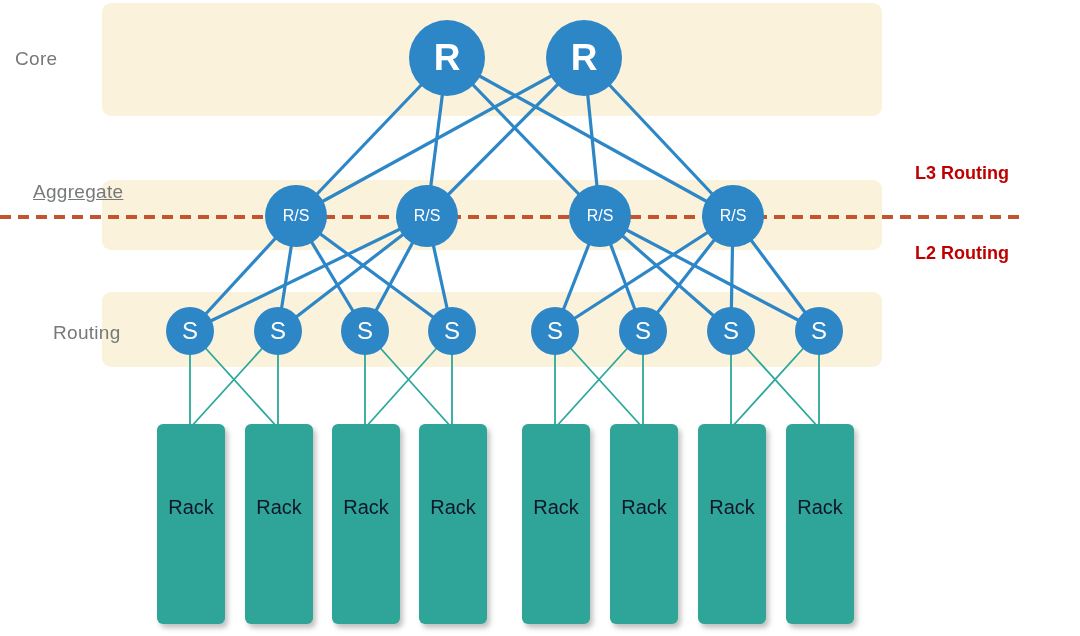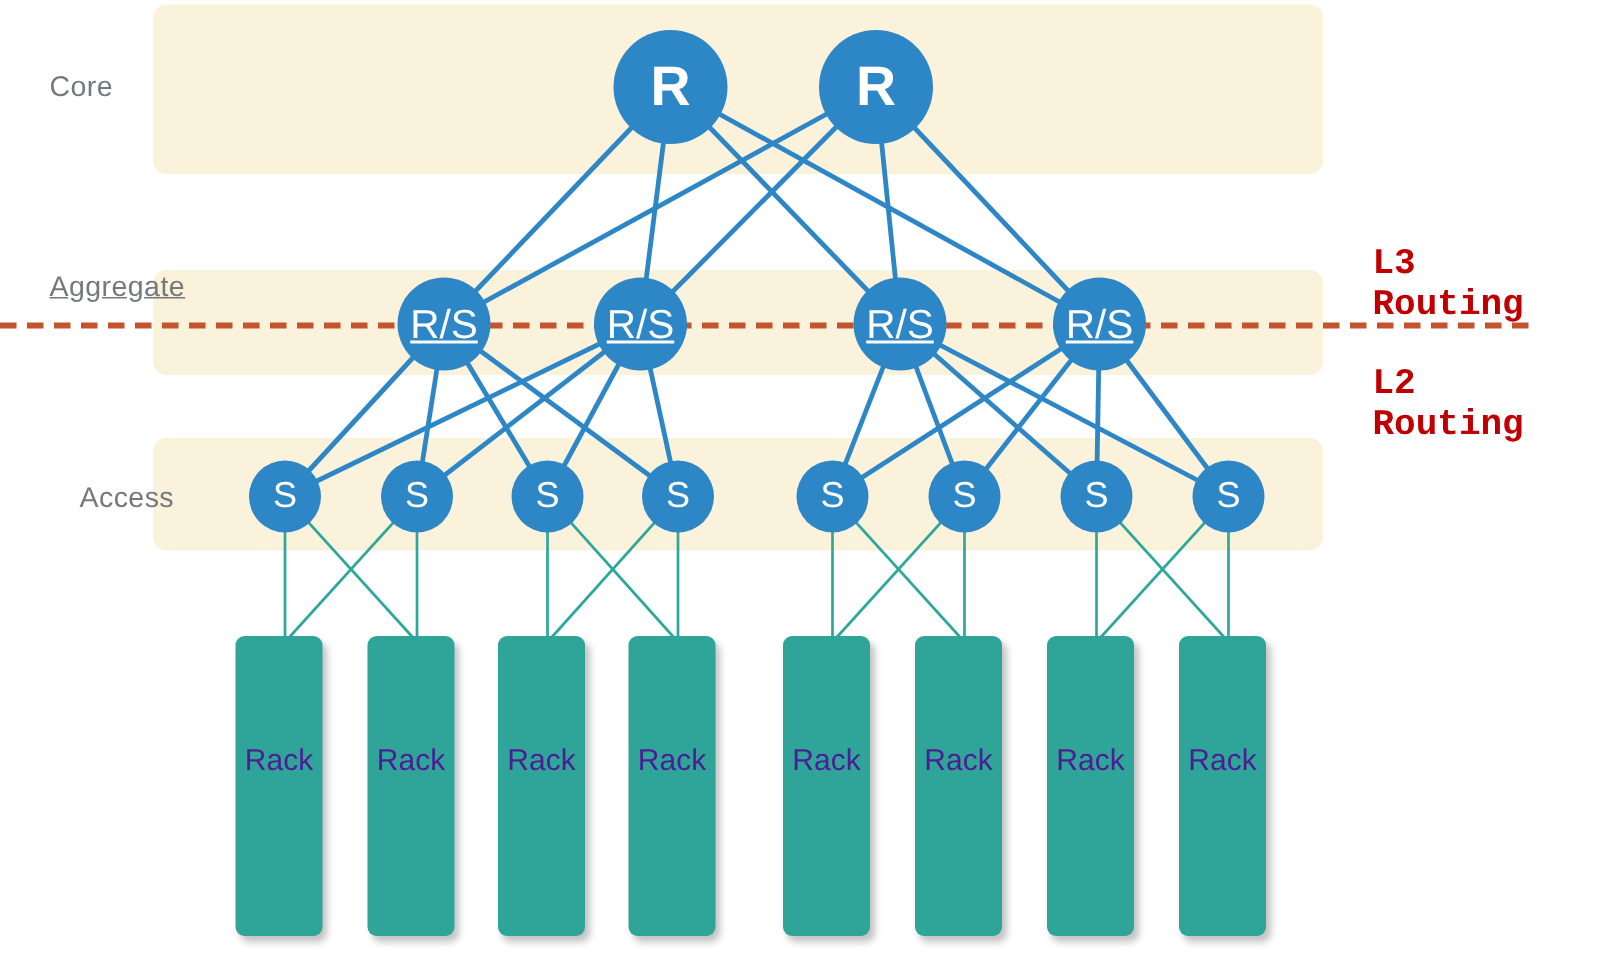--- a/index.html
+++ b/index.html
@@ -31,47 +31,47 @@
   #edges{position:absolute;left:0;top:0;z-index:1;}
   .edge-blue{stroke:var(--node-blue);stroke-width:3.2;}
   .edge-green{stroke:var(--green-line);stroke-width:1.8;}
   .dash-line{stroke:var(--dash-orange);stroke-width:4;stroke-dasharray:11 7;}
   .node{
     position:absolute;border-radius:50%;
     background:var(--node-blue);color:#fff;z-index:2;
     display:flex;align-items:center;justify-content:center;
   }
   .node.core-r{width:76px;height:76px;font-size:37px;font-weight:bold;}
-  .node.agg-rs{width:62px;height:62px;font-size:27px;text-decoration:underline;}
+  .node.agg-rs{width:62px;height:62px;font-size:16px;}
   .node.acc-s{width:48px;height:48px;font-size:24px;}
   .rack{
-    position:absolute;top:424px;width:58px;height:200px;
+    position:absolute;top:424px;width:68px;height:200px;
     background:var(--rack-teal);border-radius:6px;z-index:2;
     display:flex;align-items:center;justify-content:center;
-    color:#4c1d95;font-size:20px;
+    color:#0f172a;font-size:20px;
     box-shadow:3px 4px 5px rgba(120,120,120,0.45);
   }
   .rack span{position:relative;top:-17px;}
   .annotation{
     position:absolute;left:915px;width:130px;z-index:3;
-    color:var(--red-text);font-size:24px;font-weight:bold;font-family:Liberation Mono, monospace;
+    color:var(--red-text);font-size:18px;font-weight:bold;
   }
   .annotation.l3{top:163px;}
   .annotation.l2{top:243px;}
 </style>
 </head>
 <body>
 
 <div class="band core"></div>
 <div class="band aggregate"></div>
 <div class="band access"></div>
 
-<div class="layer-label" style="left:33px;top:48px;">Core</div>
+<div class="layer-label" style="left:15px;top:48px;">Core</div>
 <div class="layer-label" style="left:33px;top:181px;text-decoration:underline;">Aggregate</div>
-<div class="layer-label" style="left:53px;top:322px;">Access</div>
+<div class="layer-label" style="left:53px;top:322px;">Routing</div>
 
 <svg id="edges" width="1080" height="636" viewBox="0 0 1080 636">
 
   <line class="edge-blue" x1="447" y1="58" x2="296" y2="216"></line>
   <line class="edge-blue" x1="447" y1="58" x2="427" y2="216"></line>
   <line class="edge-blue" x1="447" y1="58" x2="600" y2="216"></line>
   <line class="edge-blue" x1="447" y1="58" x2="733" y2="216"></line>
   <line class="edge-blue" x1="584" y1="58" x2="296" y2="216"></line>
   <line class="edge-blue" x1="584" y1="58" x2="427" y2="216"></line>
   <line class="edge-blue" x1="584" y1="58" x2="600" y2="216"></line>

